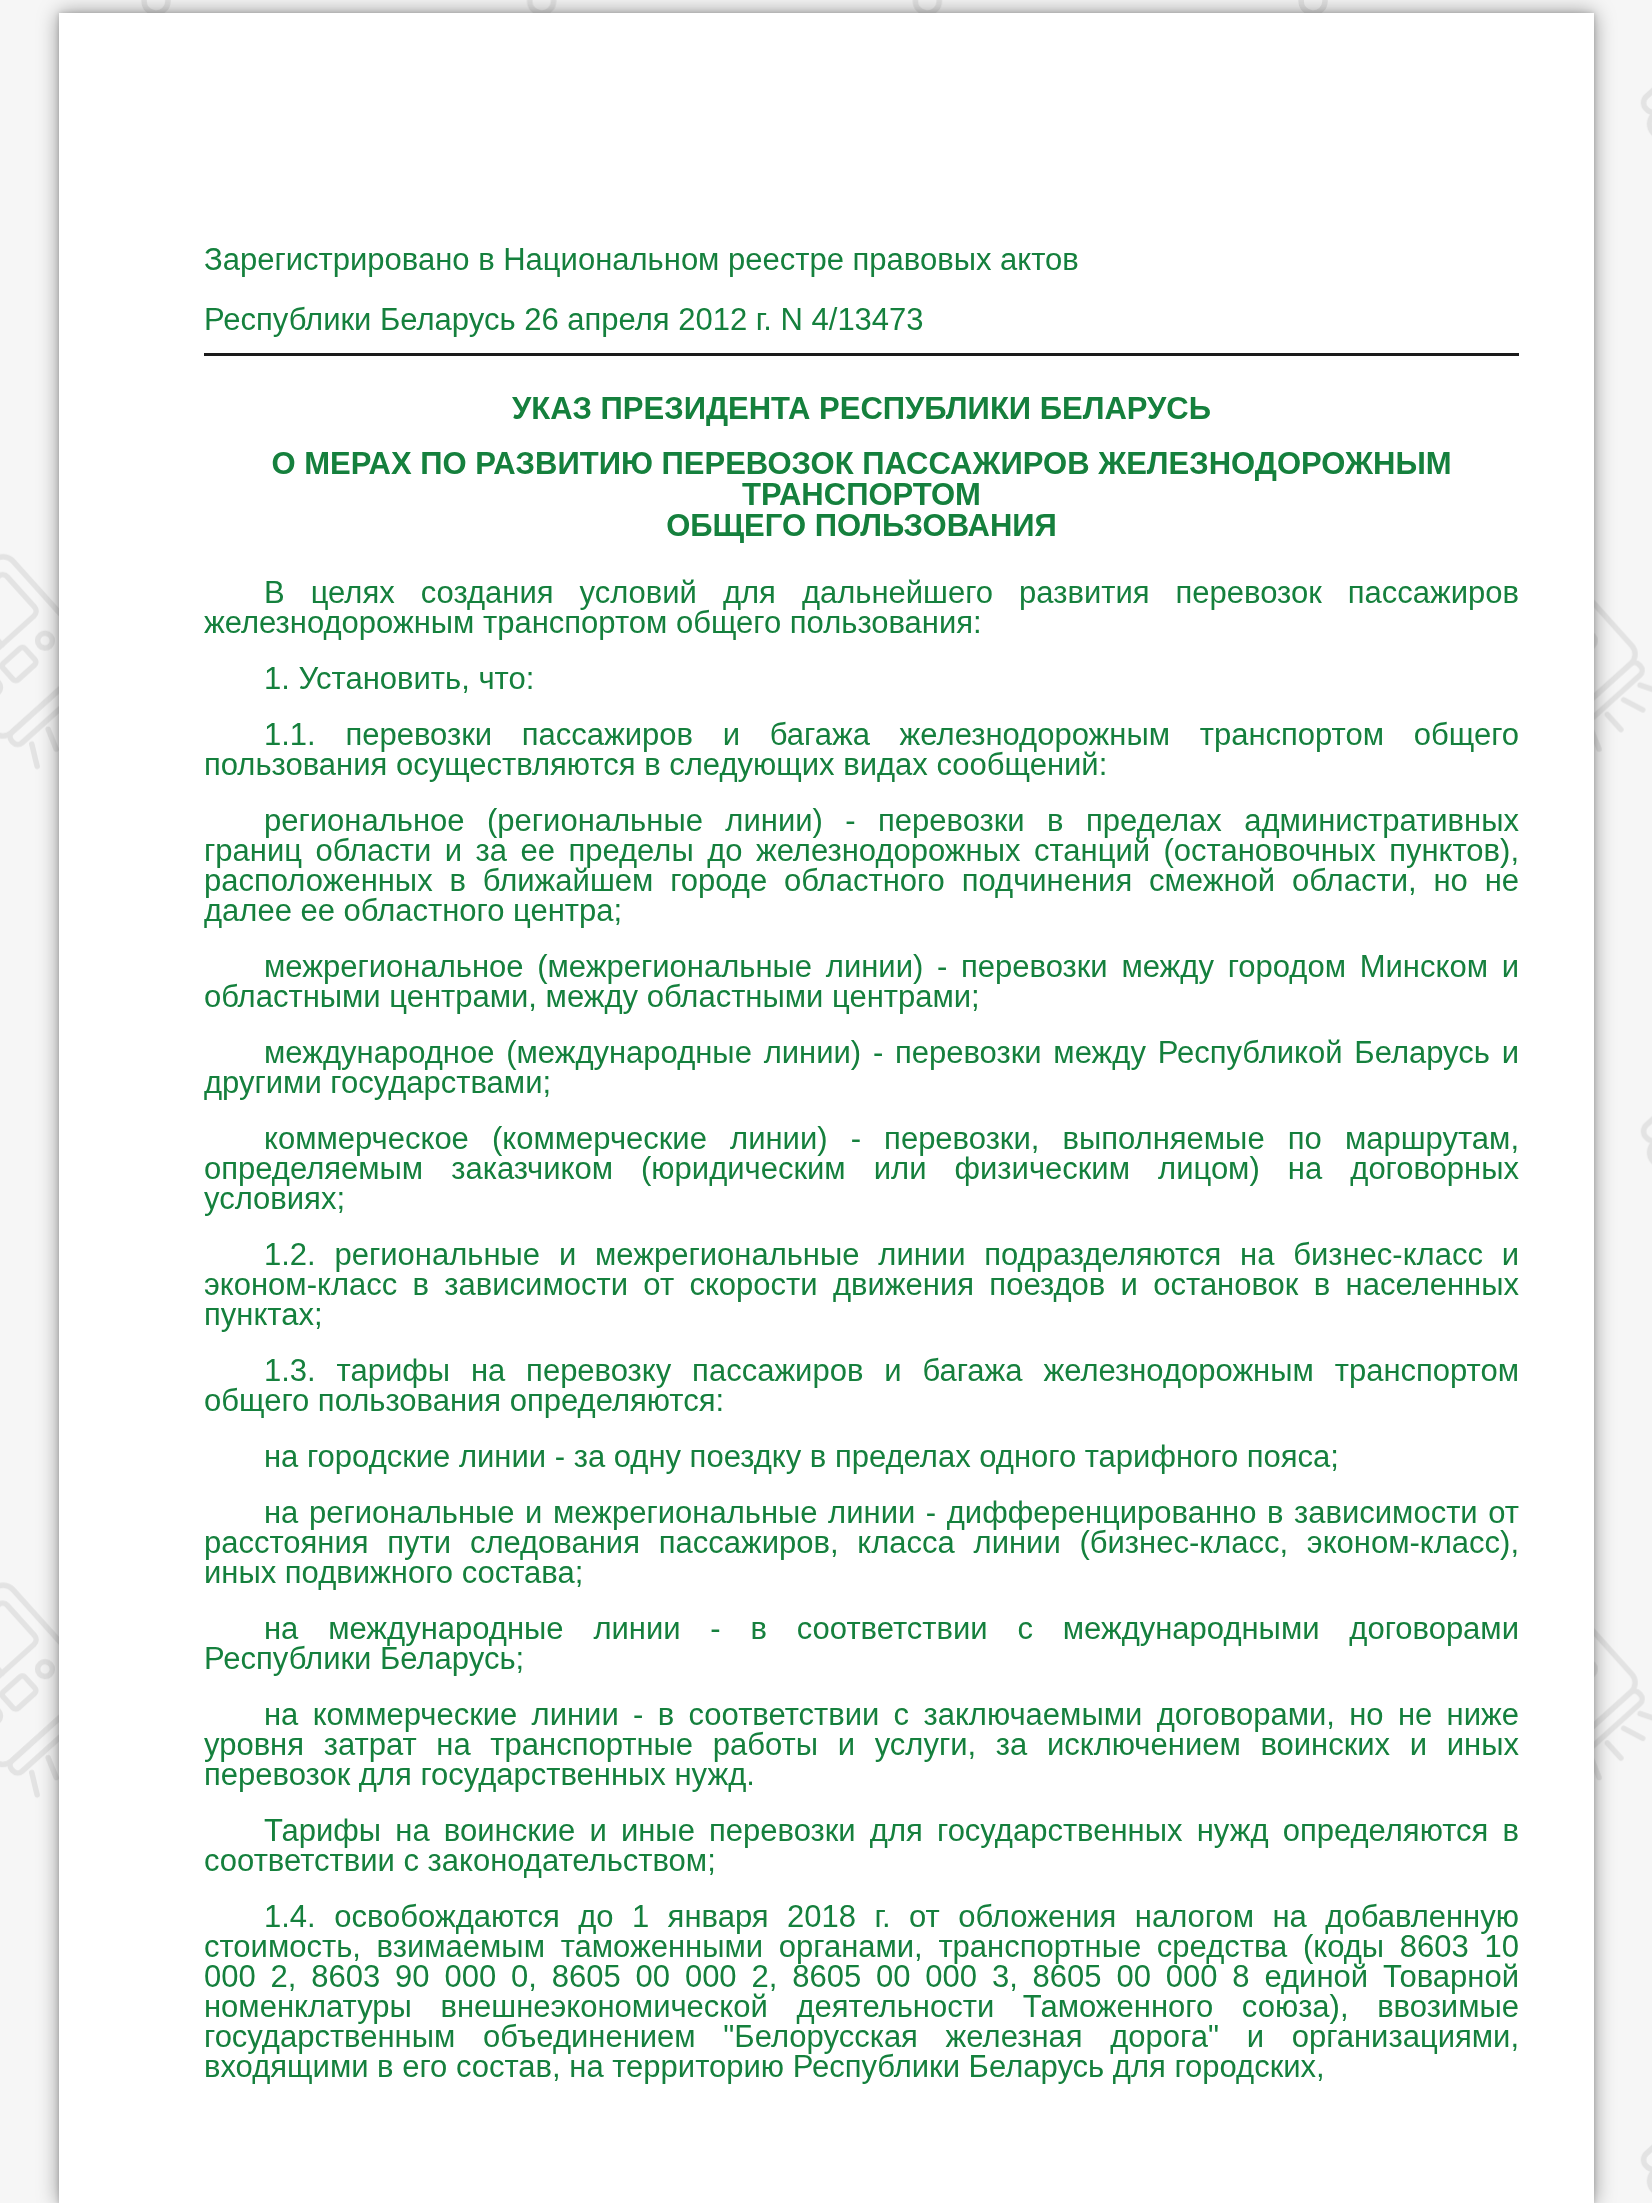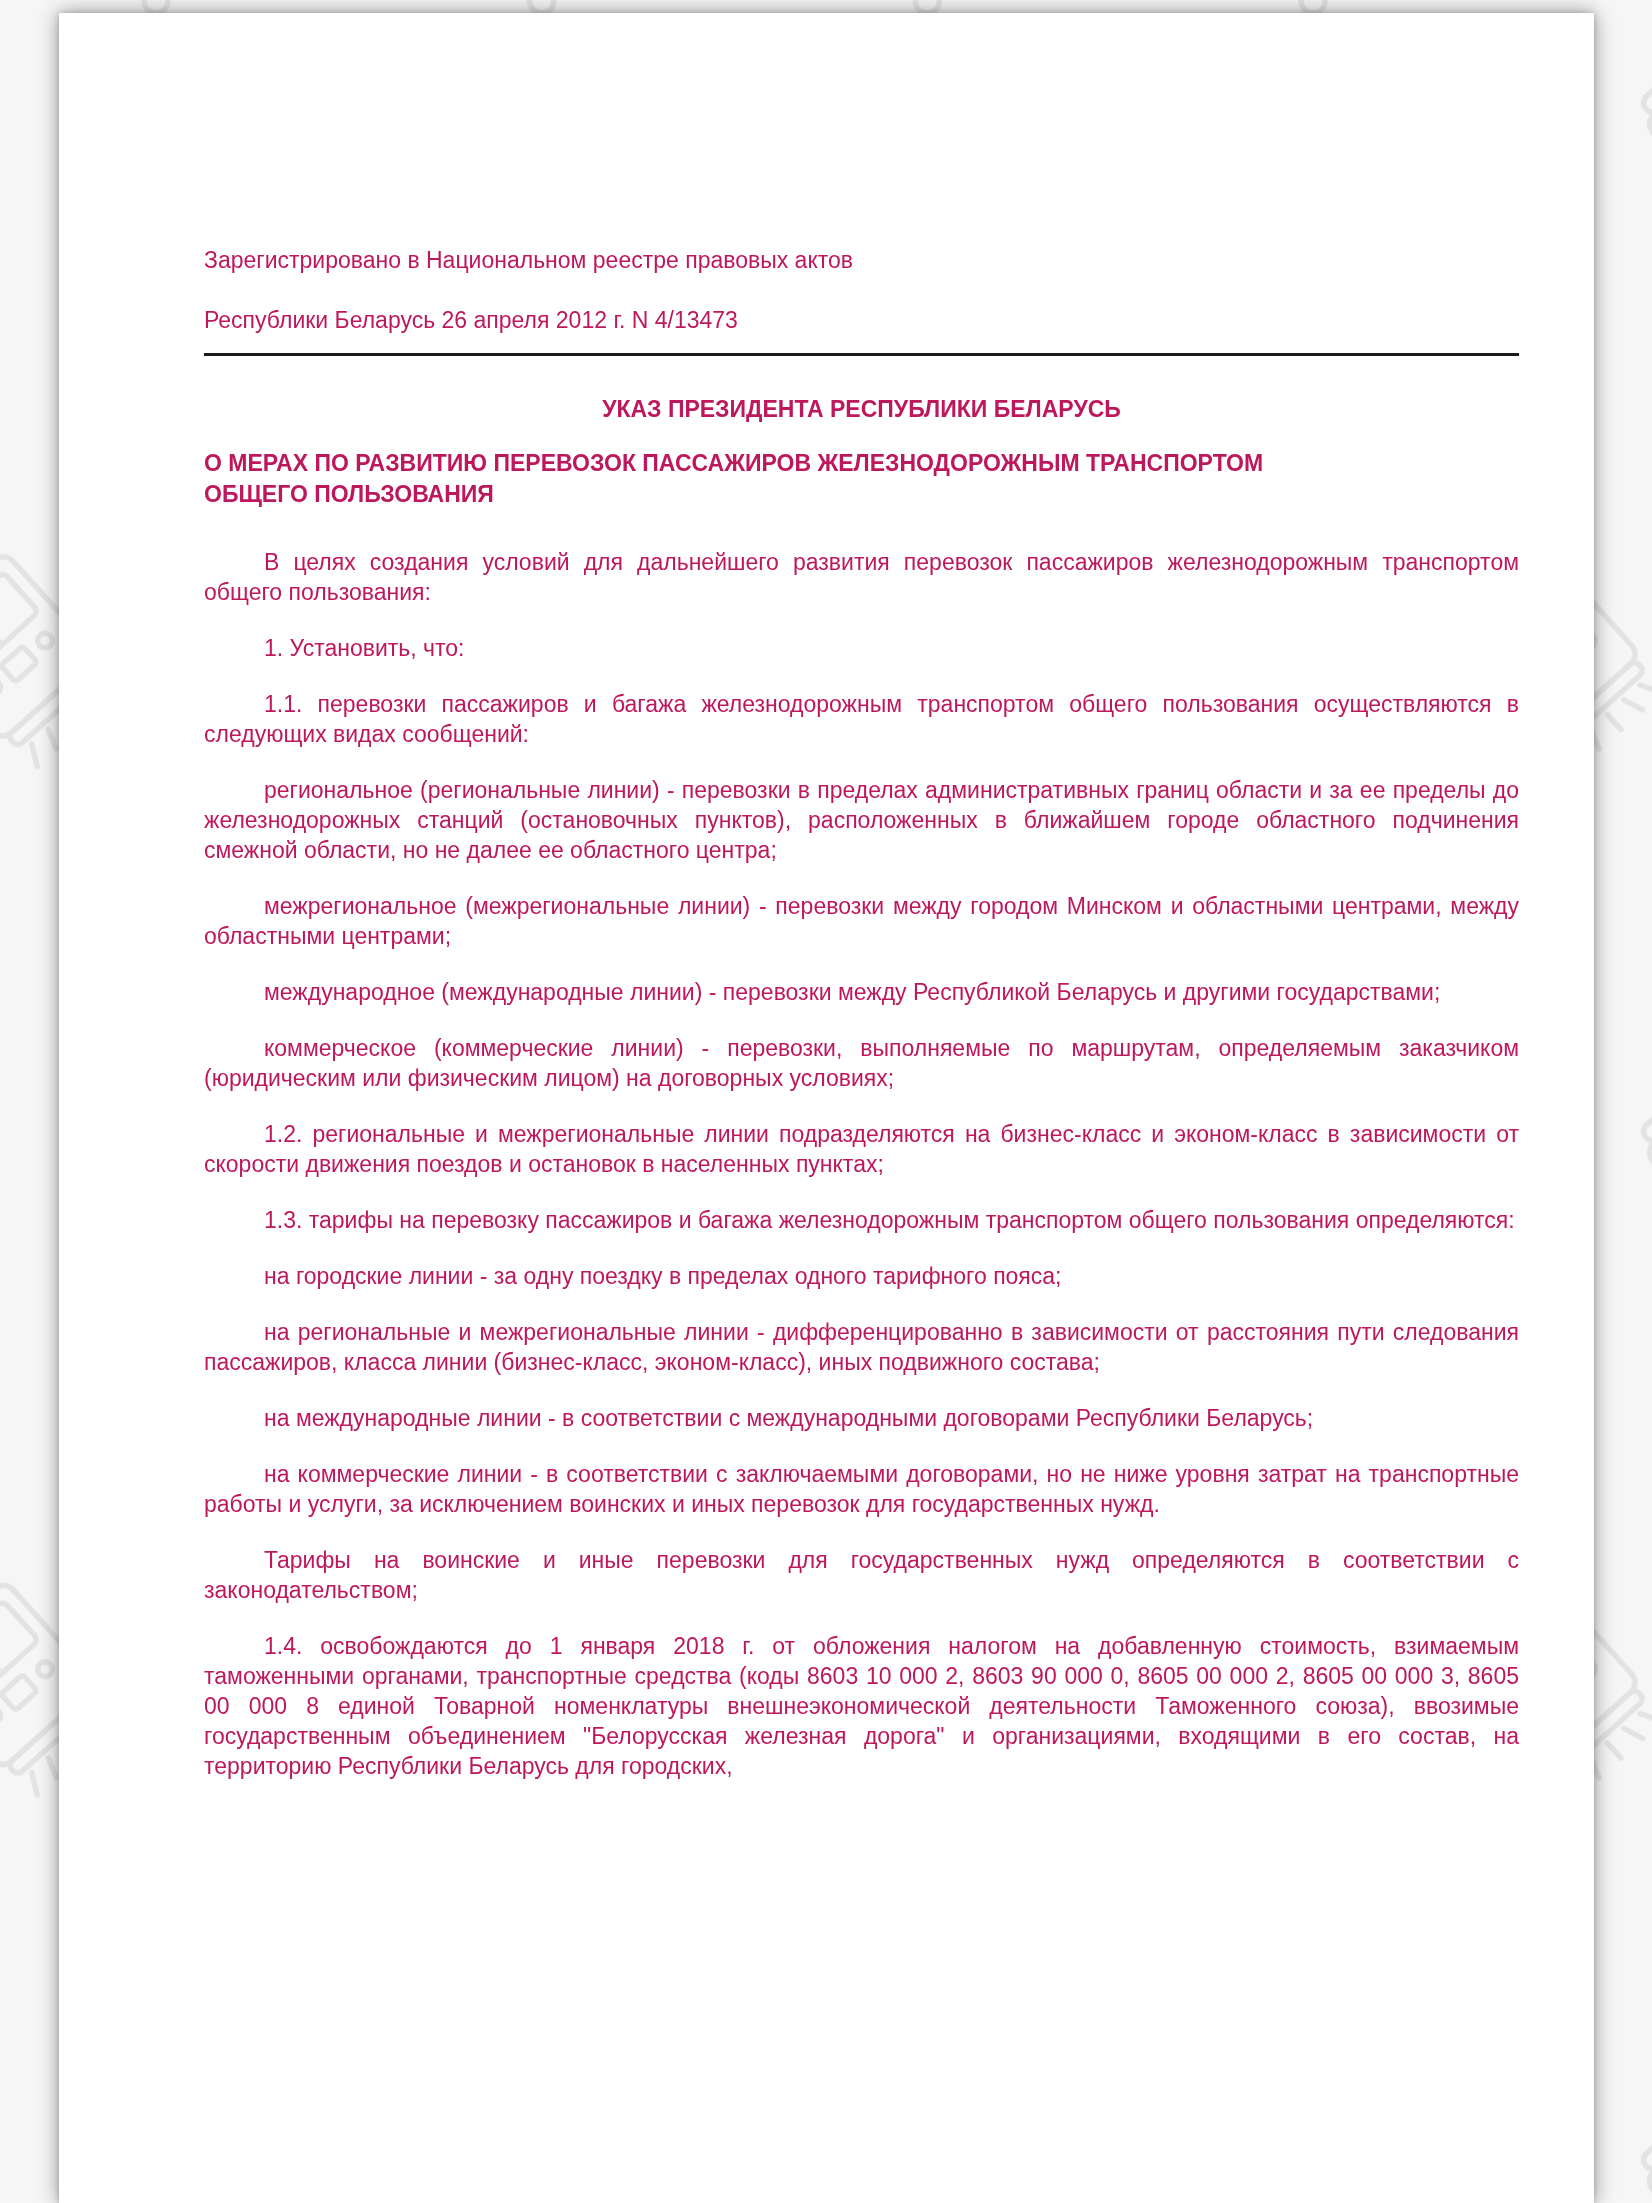--- a/index.html
+++ b/index.html
@@ -26,23 +26,23 @@
     left: 59px;
     top: 13px;
     width: 1535px;
     height: 2191px;
     background: #ffffff;
     box-shadow: 0 0 20px rgba(0,0,0,0.40), 0 0 5.5px rgba(0,0,0,0.18);
     box-sizing: border-box;
     padding: 232px 75px 0 145px;
   }
   .doc {
-    font-size: 23px;
+    font-size: 31px;
     line-height: 30px;
-    color: #be185d;
+    color: #15803d;
   }
   .reg-line {
     margin: 0;
     text-align: left;
   }
   .reg-line-2 {
     margin-top: 30px;
   }
   .rule {
     border: none;
@@ -53,20 +53,21 @@
   .doc-title {
     margin-top: 38px;
     text-align: center;
     font-weight: bold;
   }
   .doc-title div {
     margin: 16px;
   }
   .doc-subject {
     margin-top: 24px;
+    text-align: center;
     font-weight: bold;
     line-height: 31px;
   }
   .body-text p {
     margin: 26px 0 0 0;
     text-align: justify;
     text-align-last: left;
     text-indent: 60px;
   }
   .body-text p.first {

